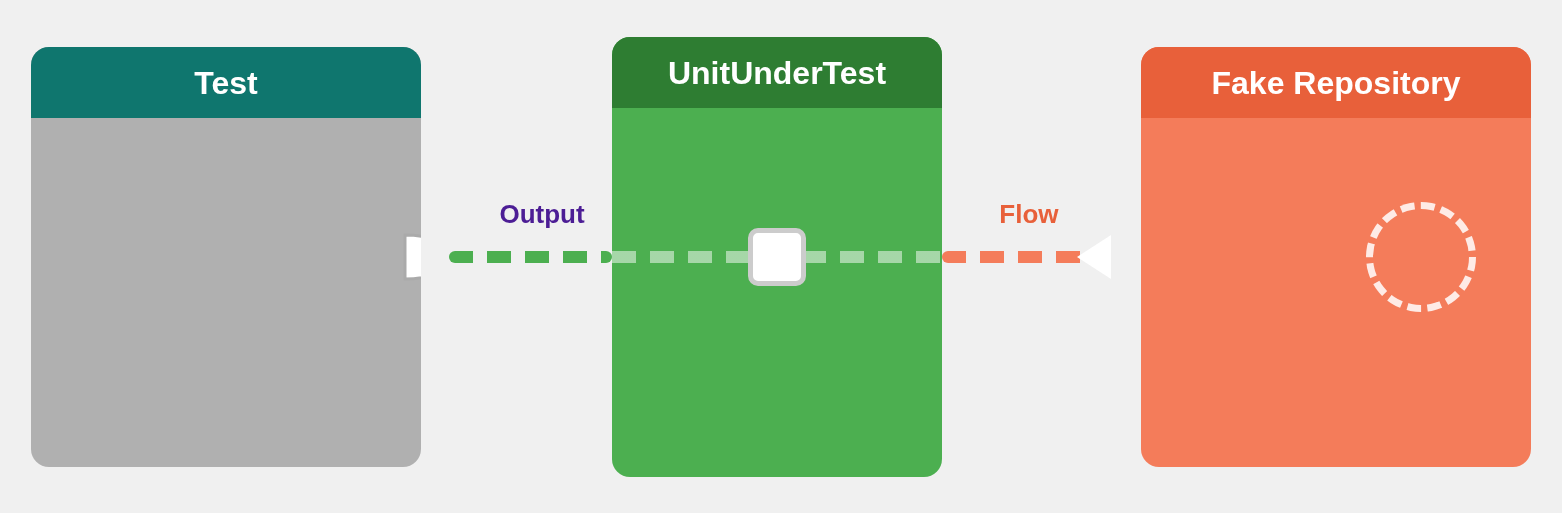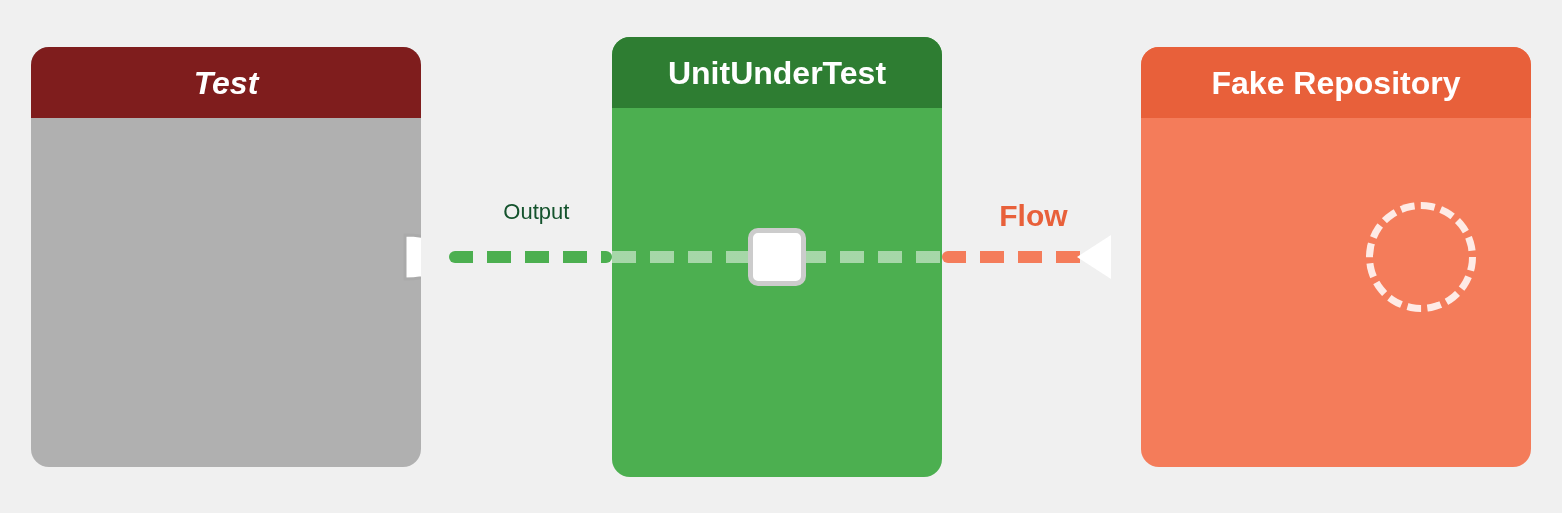--- a/index.html
+++ b/index.html
@@ -55,22 +55,21 @@
     .box-header {
       width: 100%;
       padding: 18px 0 16px;
       text-align: center;
       font-size: 32px;
       font-weight: 600;
       color: white;
     }
 
     .box-test .box-header {
-      background: #7f1d1d;
-      font-style: italic;
+      background: #0f766e;
     }
 
     .box-unit .box-header {
       background: #2e7d32;
     }
 
     .box-fake .box-header {
       background: #e8603a;
     }
 
@@ -141,31 +140,31 @@
       right: 26px;
       border-radius: 6px;
     }
 
     
     .label-output {
       position: absolute;
       top: -28px;
       left: 50%;
       transform: translateX(-20%);
-      font-size: 22px;
-      font-weight: 400;
-      color: #14532d;
+      font-size: 26px;
+      font-weight: 700;
+      color: #4c1d95;
     }
 
     .label-flow {
       position: absolute;
       top: -28px;
       left: 30%;
       transform: translateX(0%);
-      font-size: 30px;
+      font-size: 26px;
       font-weight: 700;
       color: #e8603a;
     }
   </style>
 </head>
 <body>
 
 <div class="diagram">
 
   <div class="box box-test" style="position:relative;">

